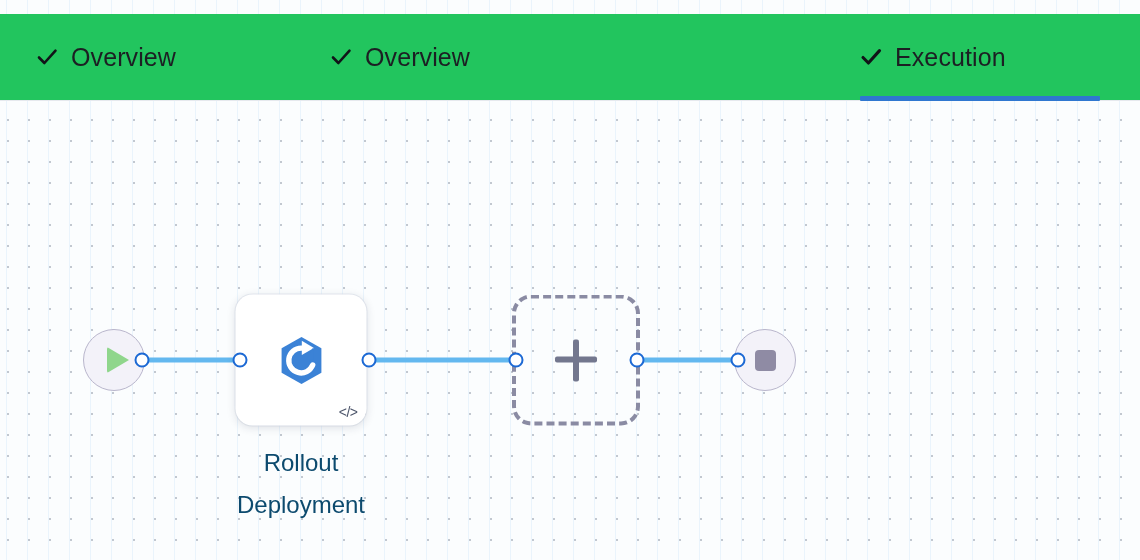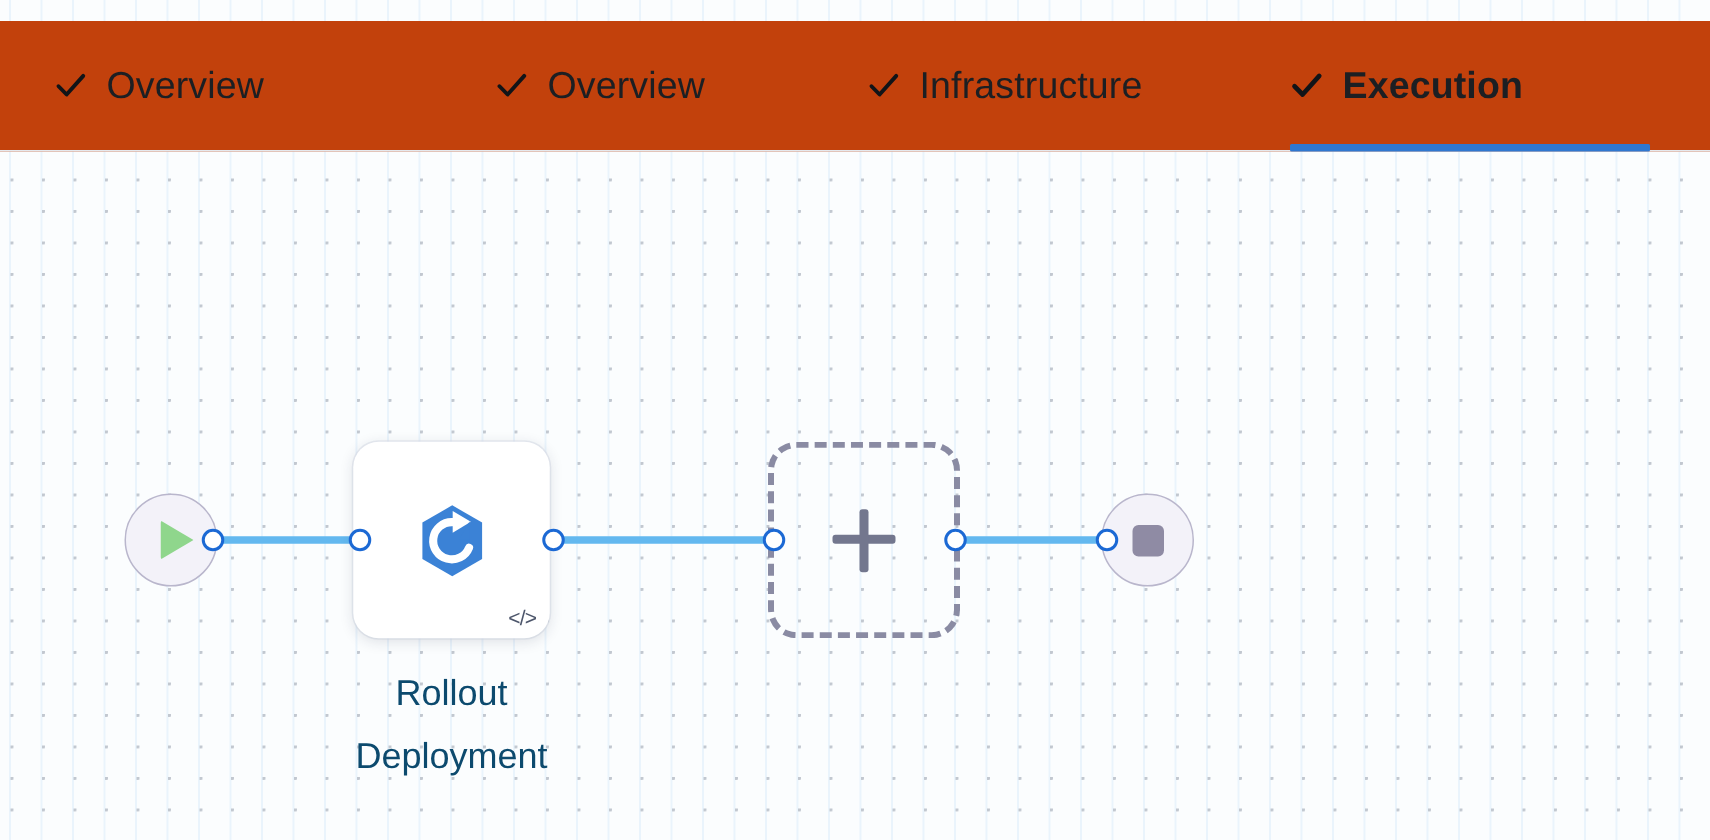--- a/index.html
+++ b/index.html
@@ -23,21 +23,21 @@
       linear-gradient(to right, #eaf4fc 1px, rgba(255,255,255,0) 1px);
     background-size: 21px 21px, 21px 21px;
     background-position: 7px 14px, 6px 0;
   }
 
   
   #tabbar {
     position: absolute;
     left: 0; top: 14px;
     width: 1140px; height: 87px;
-    background: #c2410c;
+    background: #22c55e;
     border-bottom: 1px solid #e6e9ee;
     z-index: 10;
   }
   .tabs {
     position: relative;
     display: block;
     height: 100%;
   }
   .tab {
     position: absolute;
@@ -54,21 +54,21 @@
     width: 22px; height: 22px;
     flex: 0 0 22px;
   }
   .tab .check svg { display: block; }
   .tab .label {
     font-size: 25px;
     color: #1c1f23;
     white-space: nowrap;
     letter-spacing: 0.1px;
   }
-  .tab.active .label { font-weight: bold; }
+  .tab.active .label { font-weight: normal; }
   .tab .underline {
     position: absolute;
     left: 0; right: 0;
     bottom: -1px;
     height: 5px;
     background: #2f77d0;
     display: none;
     border-radius: 1px;
   }
   .tab.active .underline { display: block; }
@@ -217,29 +217,20 @@
     <div class="tab" style="left:330px;width:162px;">
       <span class="check">
         <svg width="22" height="22" viewBox="0 0 22 22">
             <path d="M3 11.5 L8.4 17 L19.5 4.6" fill="none" stroke="#111418" stroke-width="2.6" stroke-linecap="round" stroke-linejoin="round"></path>
           </svg>
       </span>
       <span class="label">Overview</span>
 
     </div>
 
-    <div class="tab" style="left:578px;width:240px;">
-      <span class="check">
-        <svg width="22" height="22" viewBox="0 0 22 22">
-            <path d="M3 11.5 L8.4 17 L19.5 4.6" fill="none" stroke="#111418" stroke-width="2.6" stroke-linecap="round" stroke-linejoin="round"></path>
-          </svg>
-      </span>
-      <span class="label">Infrastructure</span>
-
-    </div>
 
     <div class="tab active" style="left:860px;width:240px;">
       <span class="check">
         <svg width="22" height="22" viewBox="0 0 22 22">
             <path d="M3 11.5 L8.4 17 L19.5 4.6" fill="none" stroke="#111418" stroke-width="3.1" stroke-linecap="round" stroke-linejoin="round"></path>
           </svg>
       </span>
       <span class="label">Execution</span>
       <span class="underline"></span>
     </div>

